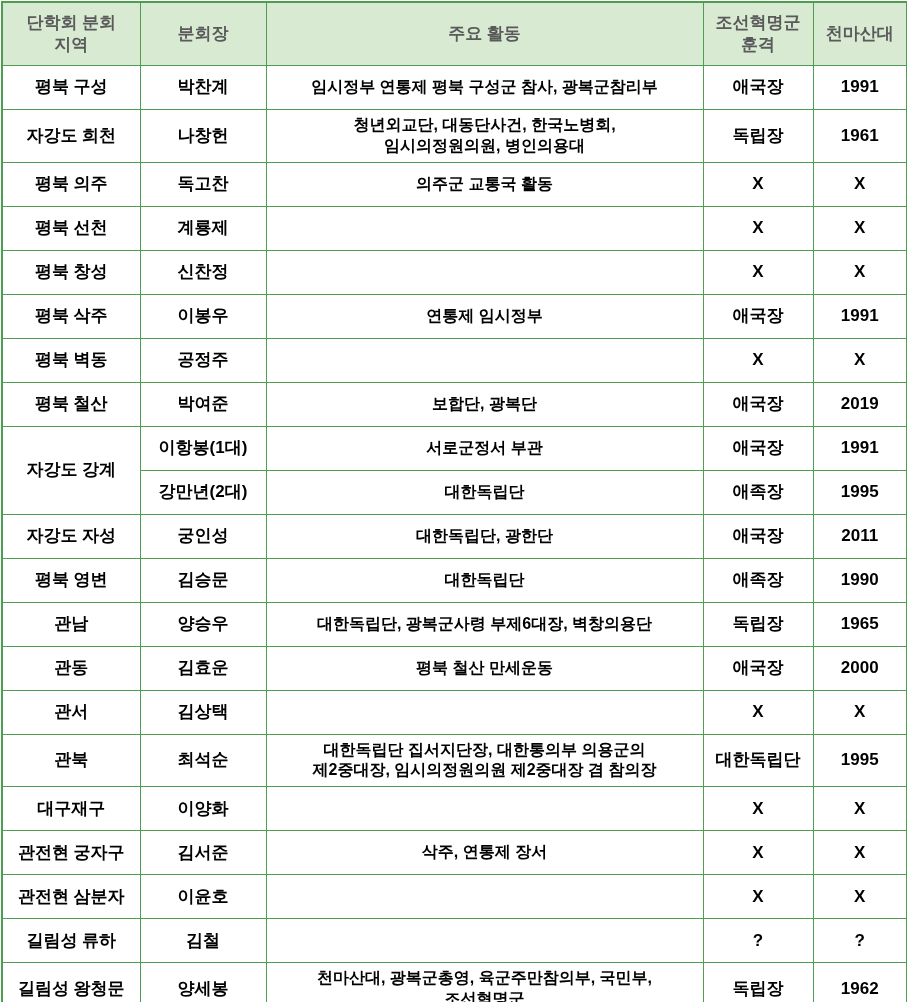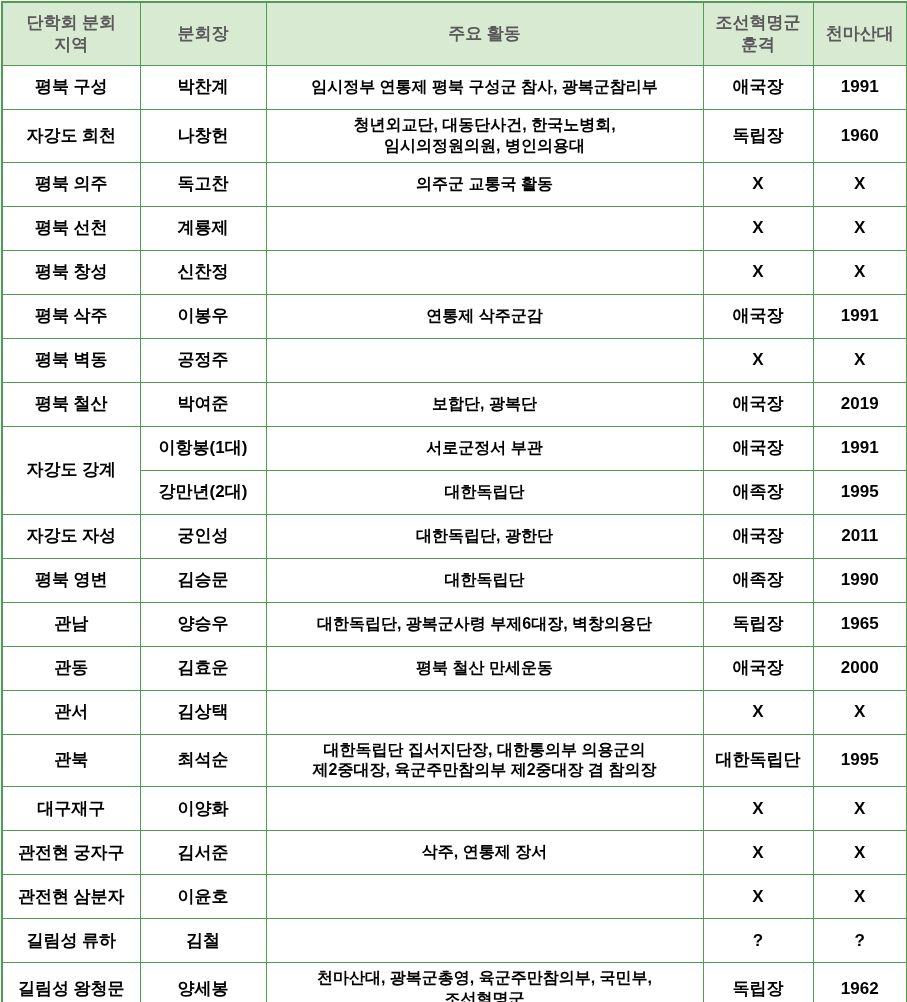--- a/index.html
+++ b/index.html
@@ -81,21 +81,21 @@
           <td data-name="cell-activities">임시정부 연통제 평북 구성군 참사, 광복군참리부</td>
           <td data-name="cell-medal">애국장</td>
           <td data-name="cell-year">1991</td>
         </tr>
         <tr data-name="table-row">
           <td data-name="cell-region">자강도 희천</td>
           <td data-name="cell-head">나창헌</td>
           <td data-name="cell-activities">청년외교단, 대동단사건, 한국노병회,
 임시의정원의원, 병인의용대</td>
           <td data-name="cell-medal">독립장</td>
-          <td data-name="cell-year">1960</td>
+          <td data-name="cell-year">1961</td>
         </tr>
         <tr data-name="table-row">
           <td data-name="cell-region">평북 의주</td>
           <td data-name="cell-head">독고찬</td>
           <td data-name="cell-activities">의주군 교통국 활동</td>
           <td data-name="cell-medal">X</td>
           <td data-name="cell-year">X</td>
         </tr>
         <tr data-name="table-row">
           <td data-name="cell-region">평북 선천</td>
@@ -107,21 +107,21 @@
         <tr data-name="table-row">
           <td data-name="cell-region">평북 창성</td>
           <td data-name="cell-head">신찬정</td>
           <td data-name="cell-activities"></td>
           <td data-name="cell-medal">X</td>
           <td data-name="cell-year">X</td>
         </tr>
         <tr data-name="table-row">
           <td data-name="cell-region">평북 삭주</td>
           <td data-name="cell-head">이봉우</td>
-          <td data-name="cell-activities">연통제 삭주군감</td>
+          <td data-name="cell-activities">연통제 임시정부</td>
           <td data-name="cell-medal">애국장</td>
           <td data-name="cell-year">1991</td>
         </tr>
         <tr data-name="table-row">
           <td data-name="cell-region">평북 벽동</td>
           <td data-name="cell-head">공정주</td>
           <td data-name="cell-activities"></td>
           <td data-name="cell-medal">X</td>
           <td data-name="cell-year">X</td>
         </tr>
@@ -177,21 +177,21 @@
           <td data-name="cell-region">관서</td>
           <td data-name="cell-head">김상택</td>
           <td data-name="cell-activities"></td>
           <td data-name="cell-medal">X</td>
           <td data-name="cell-year">X</td>
         </tr>
         <tr data-name="table-row">
           <td data-name="cell-region">관북</td>
           <td data-name="cell-head">최석순</td>
           <td data-name="cell-activities">대한독립단 집서지단장, 대한통의부 의용군의
-제2중대장, 육군주만참의부 제2중대장 겸 참의장</td>
+제2중대장, 임시의정원의원 제2중대장 겸 참의장</td>
           <td data-name="cell-medal">대한독립단</td>
           <td data-name="cell-year">1995</td>
         </tr>
         <tr data-name="table-row">
           <td data-name="cell-region">대구재구</td>
           <td data-name="cell-head">이양화</td>
           <td data-name="cell-activities"></td>
           <td data-name="cell-medal">X</td>
           <td data-name="cell-year">X</td>
         </tr>

